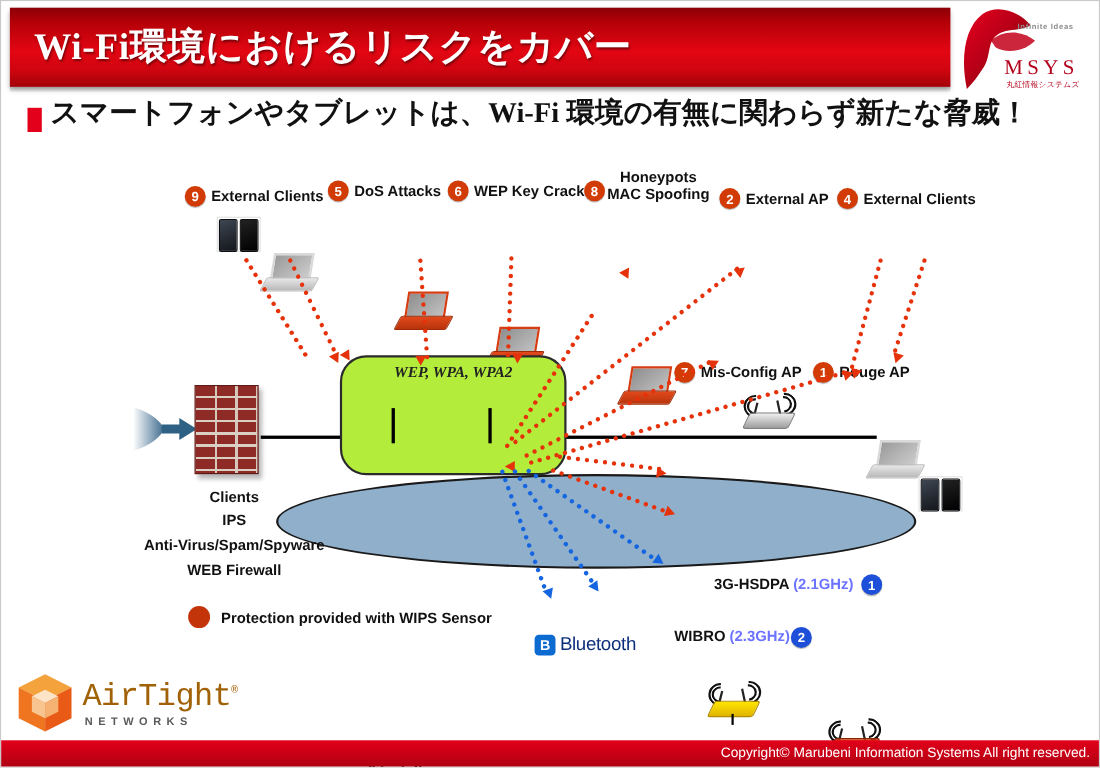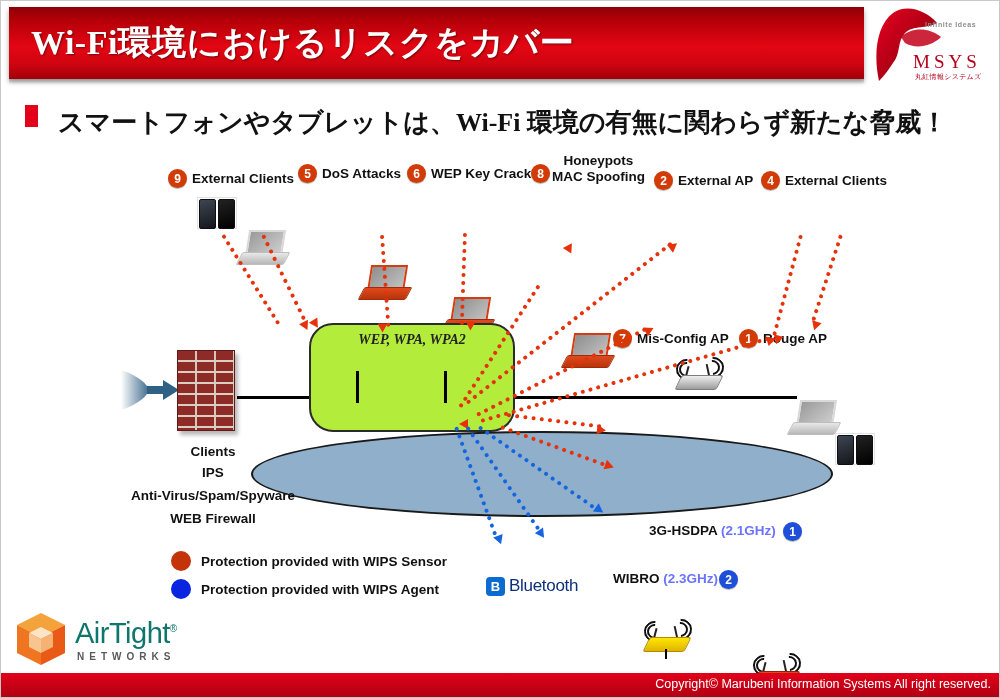--- a/index.html
+++ b/index.html
@@ -28,21 +28,21 @@
   .msys{position:absolute;right:6px;top:2px;width:130px;height:84px;}
   .msys-swoosh{position:absolute;left:4px;top:4px;width:78px;height:76px;}
   .msys-ideas{position:absolute;left:62px;top:18px;font-size:7px;color:#8d8d8d;
       letter-spacing:.6px;font-weight:bold;white-space:nowrap;}
   .msys-name{position:absolute;left:50px;top:48px;font-family:"Liberation Serif",serif;
       color:#b3001b;font-size:19px;letter-spacing:4px;font-weight:normal;}
   .msys-jp{position:absolute;left:52px;top:69px;color:#b3001b;font-size:7px;
       letter-spacing:.3px;white-space:nowrap;}
 
   
-  .sub{position:absolute;left:24px;top:104px;display:flex;align-items:flex-start;gap:20px;}
+  .sub{position:absolute;left:24px;top:84px;display:flex;align-items:flex-end;gap:8px;}
   .sub-mark{width:13px;height:22px;background:#e2001a;display:inline-block;}
   .sub-text{font-family:"Liberation Serif","DejaVu Serif",serif;font-weight:bold;
     font-size:26px;color:#111;white-space:nowrap;}
 
   
   .lbl{position:absolute;font-size:13.5px;font-weight:bold;color:#111;white-space:nowrap;}
   .lbl2{position:absolute;font-size:13.5px;font-weight:bold;color:#111;
     white-space:nowrap;text-align:center;line-height:16px;}
   .badge{position:absolute;width:19px;height:19px;border-radius:50%;
     background:#d23b06;color:#fff;font-size:12px;font-weight:bold;
@@ -121,22 +121,22 @@
   .bt{position:absolute;display:flex;align-items:center;gap:4px;}
   .bt .mark{width:19px;height:19px;border-radius:4px;background:#0b6bd1;color:#fff;
      font-size:13px;font-weight:bold;display:flex;align-items:center;justify-content:center;}
   .bt .txt{font-size:17px;font-weight:normal;color:#0b2f7a;letter-spacing:-.3px;}
 
   .ghz{color:#6b73ff;font-weight:bold;}
 
   
   .at{position:absolute;left:12px;top:608px;width:220px;height:62px;}
   .at-cube{position:absolute;left:0;top:2px;width:56px;height:58px;}
-  .at-name{position:absolute;left:62px;top:8px;font-size:29px;color:#0f766e;
-     font-family:Liberation Sans, sans-serif;letter-spacing:-.5px;}
+  .at-name{position:absolute;left:62px;top:8px;font-size:29px;color:#a16207;
+     font-family:Liberation Mono, monospace;letter-spacing:-.5px;}
   .at-reg{font-size:10px;vertical-align:super;}
   .at-sub{position:absolute;left:64px;top:42px;font-size:10px;color:#58595b;
      letter-spacing:5px;font-weight:bold;}
 
   
   .foot{position:absolute;left:0;bottom:0;width:1000px;height:24px;
      background:linear-gradient(to bottom,#e2001a,#b00012);}
   .foot span{position:absolute;right:10px;top:4px;color:#fff;font-size:12.5px;font-weight:normal;}
 </style>
 </head>
@@ -362,24 +362,20 @@
 
   <div class="bt" style="left:485px;top:575px">
     <span class="mark">B</span>
     <span class="txt">Bluetooth</span>
   </div>
 
   <div class="leg" style="left:170px;top:550px">
     <span class="dot"></span>
     <span>Protection provided with WIPS Sensor</span>
   </div>
-  <div class="leg" style="left:170px;top:578px">
-    <span class="dot b"></span>
-    <span>Protection provided with WIPS Agent</span>
-  </div>
 
   <div class="at">
     <svg class="at-cube" viewBox="0 0 56 58">
       <path d="M28 2 L52 14 L28 26 L4 14 Z" fill="#f4a23c"></path>
       <path d="M4 14 L28 26 L28 54 L4 42 Z" fill="#ef7521"></path>
       <path d="M52 14 L28 26 L28 54 L52 42 Z" fill="#e85a15"></path>
       <path d="M28 16 L40 22 L28 28 L16 22 Z" fill="#fde4c6"></path>
       <path d="M16 22 L28 28 L28 42 L16 36 Z" fill="#f8c591"></path>
       <path d="M40 22 L28 28 L28 42 L40 36 Z" fill="#f5b273"></path>
     </svg>

